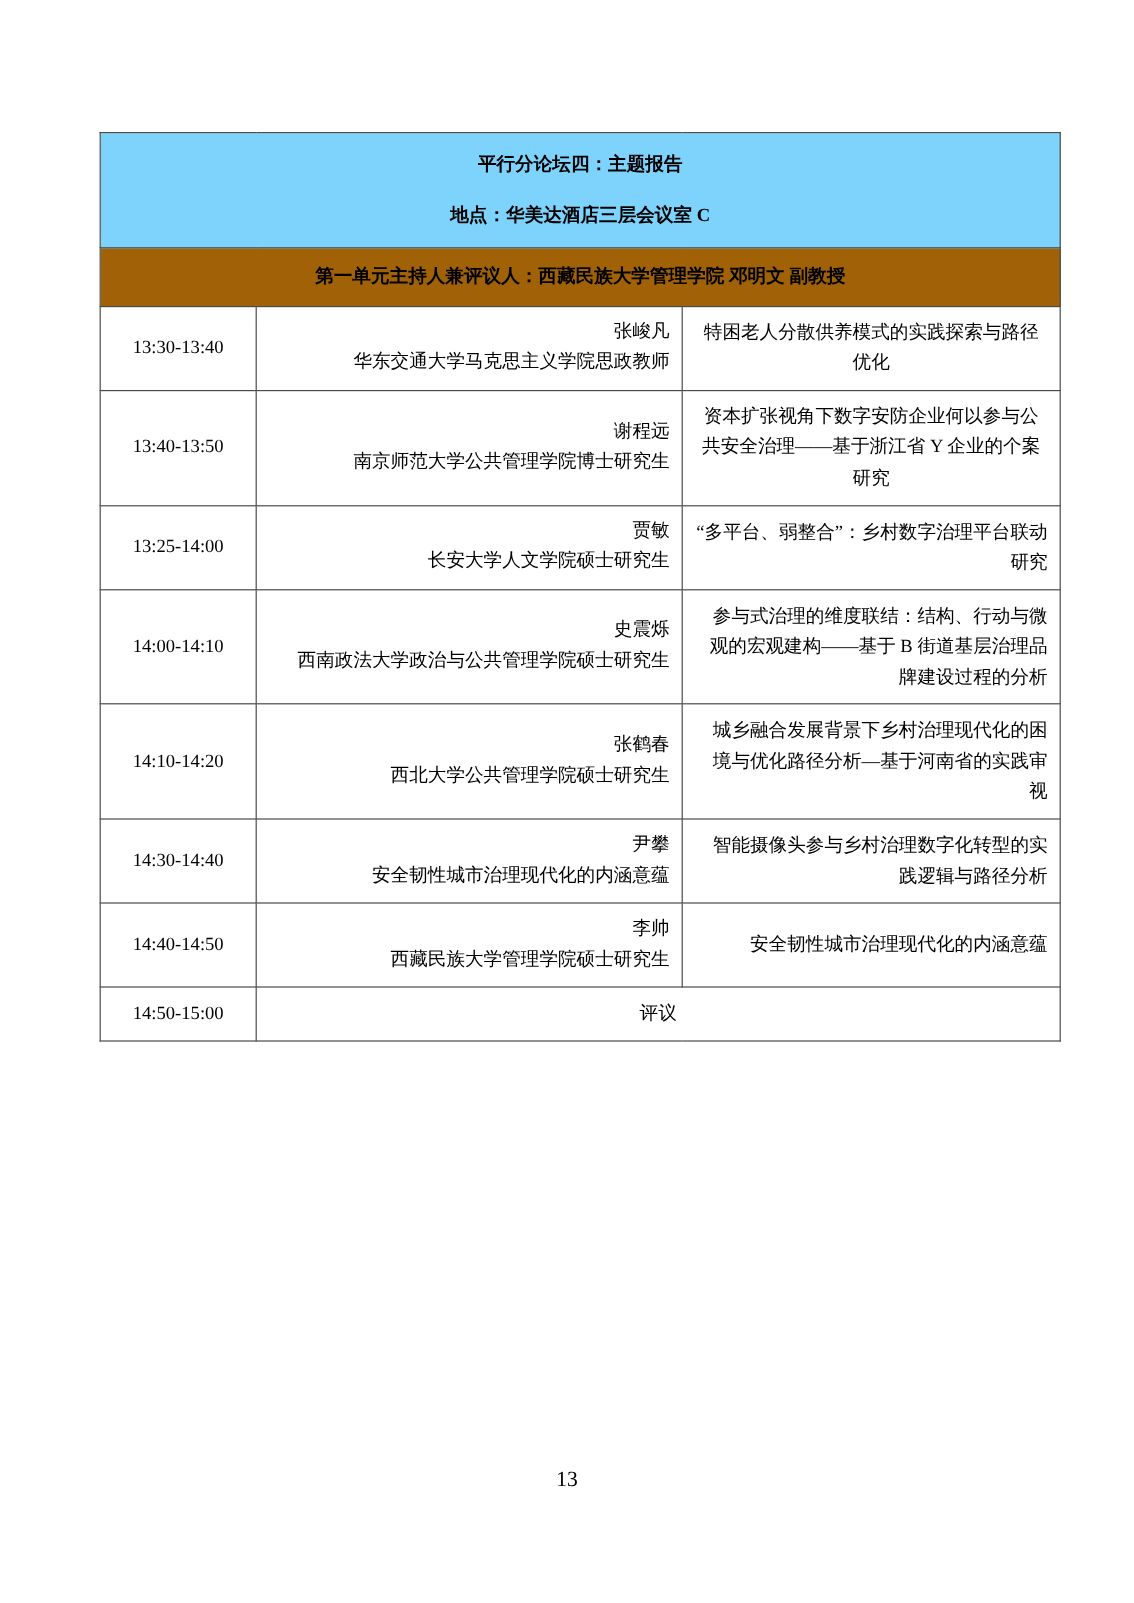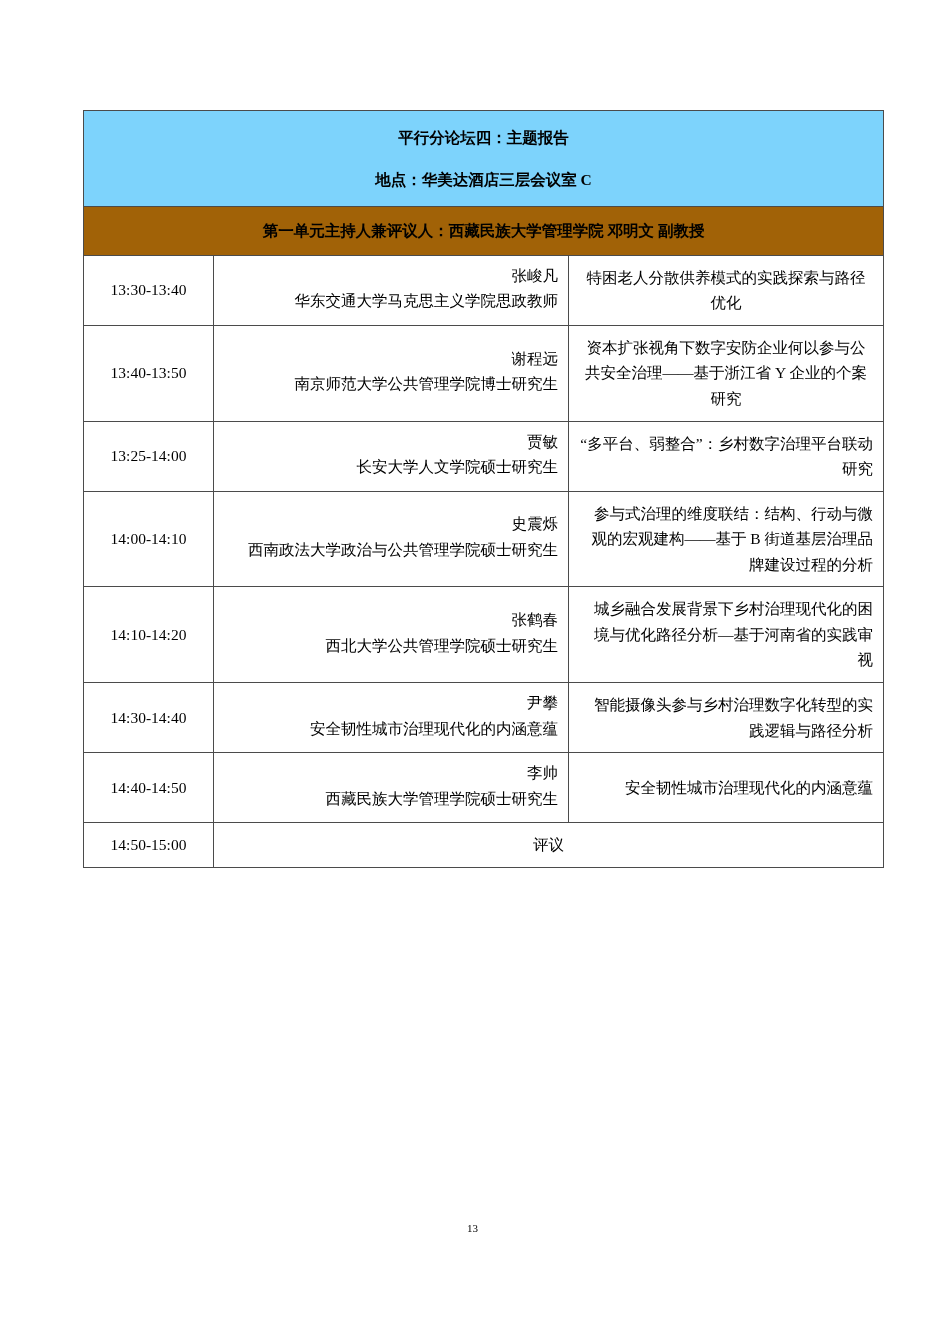--- a/index.html
+++ b/index.html
@@ -89,21 +89,21 @@
   }
   .full-center {
     text-align: center;
   }
   .page-number {
     position: absolute;
     left: 0;
     right: 0;
     top: 1222px;
     text-align: center;
-    font-size: 11px;
+    font-size: 18px;
     font-family: "Liberation Serif", "DejaVu Serif", serif;
   }
 </style>
 </head>
 <body>
 
 <div class="page">
 
   <table class="doc-table">
     <colgroup>

